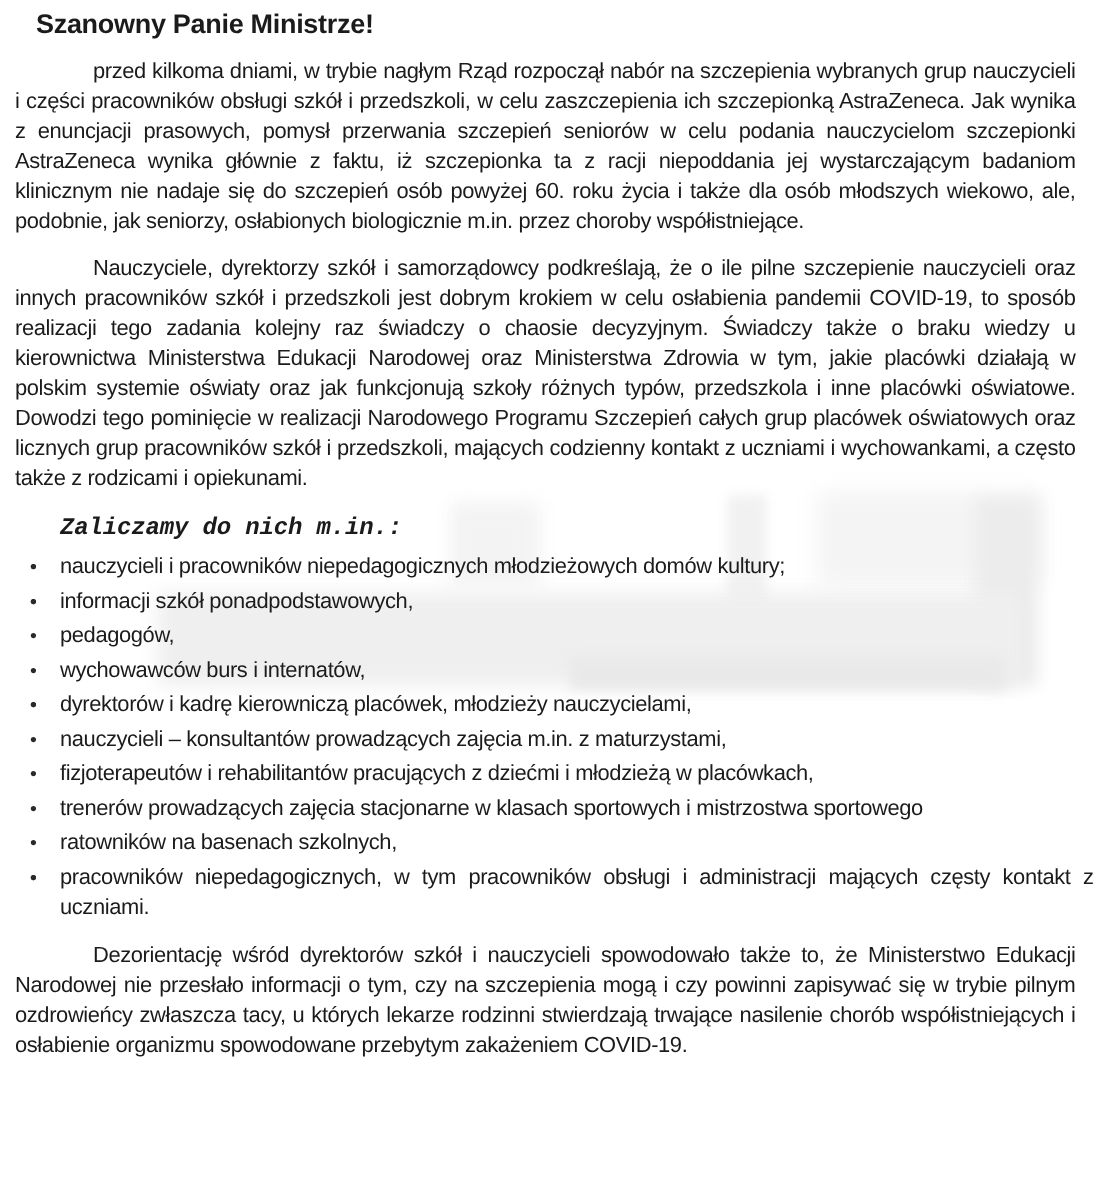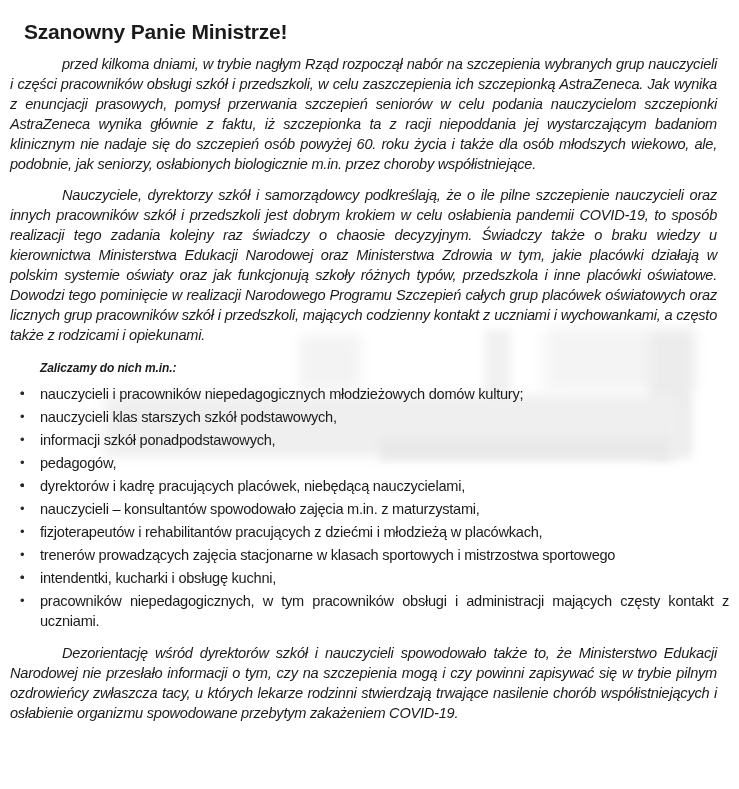--- a/index.html
+++ b/index.html
@@ -18,37 +18,37 @@
     font-size: 14.6px;
     line-height: 20px;
     letter-spacing: -0.25px;
   }
   .content {
     position: relative;
     z-index: 1;
     padding: 6px 10px 0 10px;
   }
   .doc-title {
-    font-size: 21px;
+    font-size: 18px;
     font-weight: bold;
-    margin: 16px 0 12px 14px;
+    margin: 0 0 12px 14px;
     letter-spacing: -0.2px;
   }
   .para {
     margin: 0 12px 11px 0;
     text-align: justify;
     text-indent: 52px;
-    font-style: italic;
   }
   .list-heading {
-    font-size: 12px;
+    font-size: 16px;
     font-weight: bold;
     font-style: italic;
     margin: 13px 0 6px 30px;
     letter-spacing: -0.1px;
+    font-family: Liberation Mono, monospace;
   }
   ul.bullet-list {
     list-style: none;
     margin: 0 0 12px 0;
     padding: 0;
   }
   ul.bullet-list li {
     position: relative;
     padding-left: 30px;
     margin-bottom: 3px;
@@ -99,58 +99,58 @@
     <ul class="bullet-list">
       <li>
         <span class="marker">•</span>
       </li>
       <li>
         <span class="marker">•</span>
         <span>nauczycieli i pracowników niepedagogicznych młodzieżowych domów kultury;</span>
       </li>
       <li>
         <span class="marker">•</span>
-        <span>nauczycieli klas starszych szkół podstawowych,</span>
       </li>
       <li>
         <span class="marker">•</span>
         <span>informacji szkół ponadpodstawowych,</span>
       </li>
       <li>
         <span class="marker">•</span>
         <span>pedagogów,</span>
       </li>
       <li>
         <span class="marker">•</span>
+        <span>wychowawców burs i internatów,</span>
       </li>
       <li>
         <span class="marker">•</span>
       </li>
       <li>
         <span class="marker">•</span>
-        <span>dyrektorów i kadrę pracujących placówek, niebędącą nauczycielami,</span>
+        <span>dyrektorów i kadrę kierowniczą placówek, młodzieży nauczycielami,</span>
       </li>
       <li>
         <span class="marker">•</span>
-        <span>nauczycieli – konsultantów spowodowało zajęcia m.in. z maturzystami,</span>
+        <span>nauczycieli – konsultantów prowadzących zajęcia m.in. z maturzystami,</span>
       </li>
       <li>
         <span class="marker">•</span>
         <span>fizjoterapeutów i rehabilitantów pracujących z dziećmi i młodzieżą w placówkach,</span>
       </li>
       <li>
         <span class="marker">•</span>
         <span>trenerów prowadzących zajęcia stacjonarne w klasach sportowych i mistrzostwa sportowego</span>
       </li>
       <li>
         <span class="marker">•</span>
+        <span>ratowników na basenach szkolnych,</span>
       </li>
       <li>
         <span class="marker">•</span>
-        <span>intendentki, kucharki i obsługę kuchni,</span>
       </li>
       <li>
         <span class="marker">•</span>
         <span>pracowników niepedagogicznych, w tym pracowników obsługi i administracji mających częsty kontakt z uczniami.</span>
       </li>
     </ul>
 
     <p class="para">Dezorientację wśród dyrektorów szkół i nauczycieli spowodowało także to, że Ministerstwo Edukacji Narodowej nie przesłało informacji o tym, czy na szczepienia mogą i czy powinni zapisywać się w trybie pilnym ozdrowieńcy zwłaszcza tacy, u których lekarze rodzinni stwierdzają trwające nasilenie chorób współistniejących i osłabienie organizmu spowodowane przebytym zakażeniem COVID-19.</p>
 
   </div>

